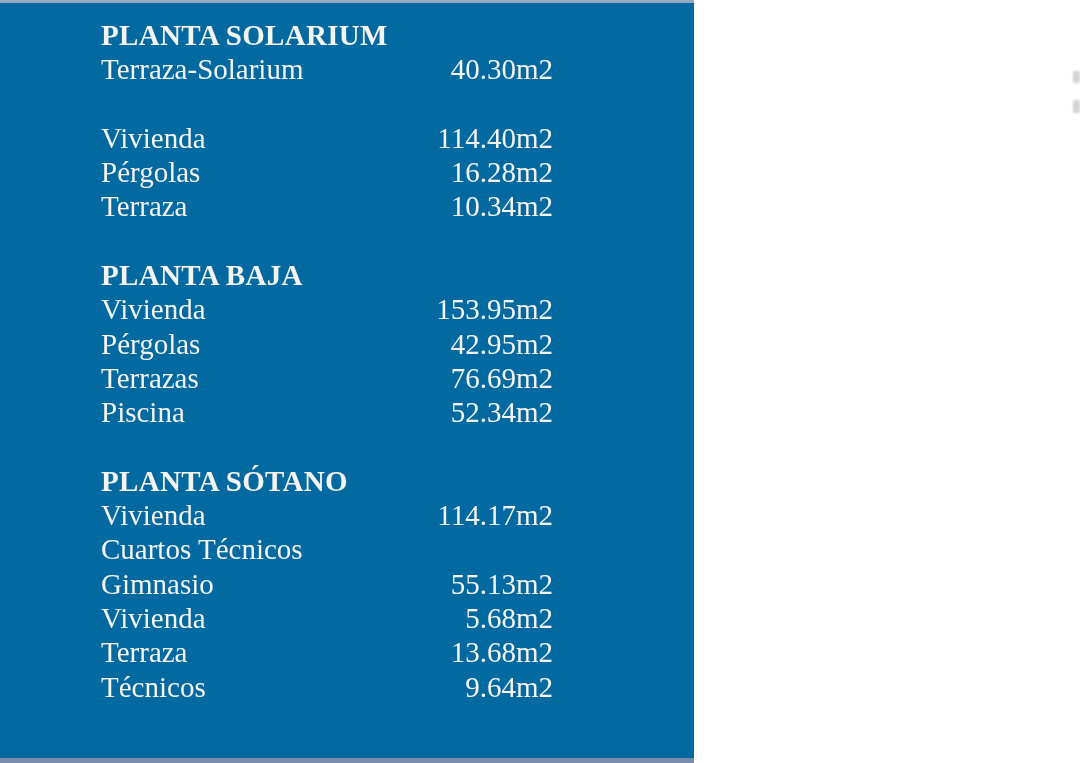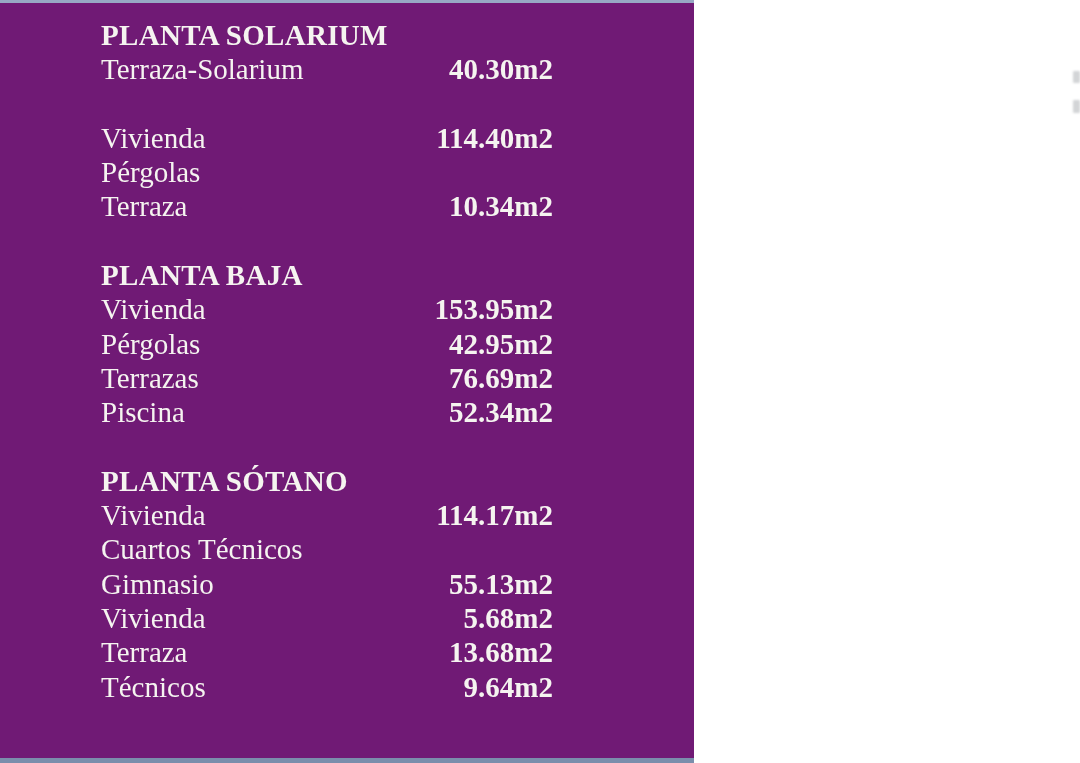--- a/index.html
+++ b/index.html
@@ -12,21 +12,21 @@
     background: #ffffff;
     font-family: "Liberation Serif", "DejaVu Serif", serif;
   }
 
   .panel {
     position: absolute;
     left: 0;
     top: 0;
     width: 694px;
     height: 763px;
-    background: #701a75;
+    background: #0369a1;
     color: #F5F4F0;
     padding-top: 18px;
     overflow: hidden;
   }
 
   .panel-top-edge {
     position: absolute;
     top: 0; left: 0;
     width: 100%; height: 3px;
     background: #97A8C4;
@@ -52,21 +52,21 @@
     justify-content: space-between;
     white-space: nowrap;
   }
 
   .section-title {
     font-weight: bold;
     letter-spacing: 0.3px;
   }
 
   .area-label { text-align: center; }
-  .area-value { text-align: center; font-weight: bold; }
+  .area-value { text-align: center; }
 
   .edge-mark {
     position: absolute;
     background: rgba(140, 145, 150, 0.38);
     filter: blur(1px);
     border-radius: 1px;
   }
   .edge-mark-1 { right: 0; top: 71px;  width: 7px; height: 12px; }
   .edge-mark-2 { right: 0; top: 100px; width: 7px; height: 13px; }
 </style>
@@ -88,20 +88,21 @@
       </div>
     </div>
 
     <div class="section">
       <div class="row">
         <span class="area-label">Vivienda</span>
         <span class="area-value">114.40m2</span>
       </div>
       <div class="row">
         <span class="area-label">Pérgolas</span>
+        <span class="area-value">16.28m2</span>
       </div>
       <div class="row">
         <span class="area-label">Terraza</span>
         <span class="area-value">10.34m2</span>
       </div>
     </div>
 
     <div class="section">
       <div class="row">
         <span class="section-title">PLANTA BAJA</span>

